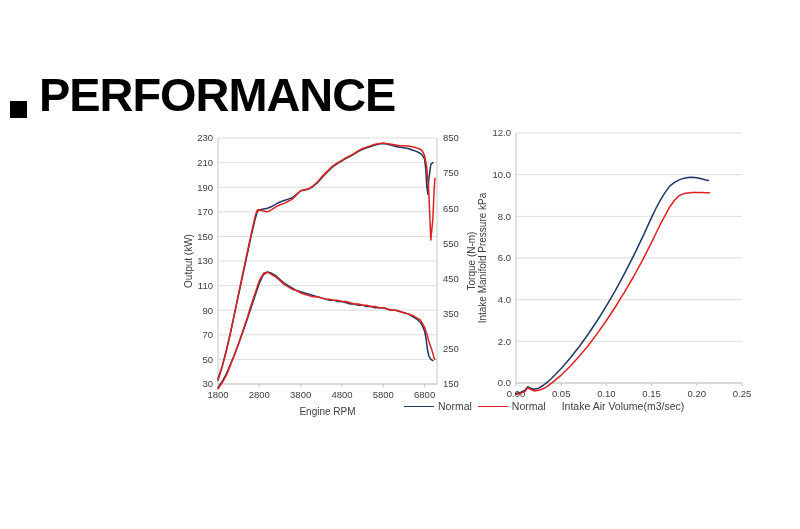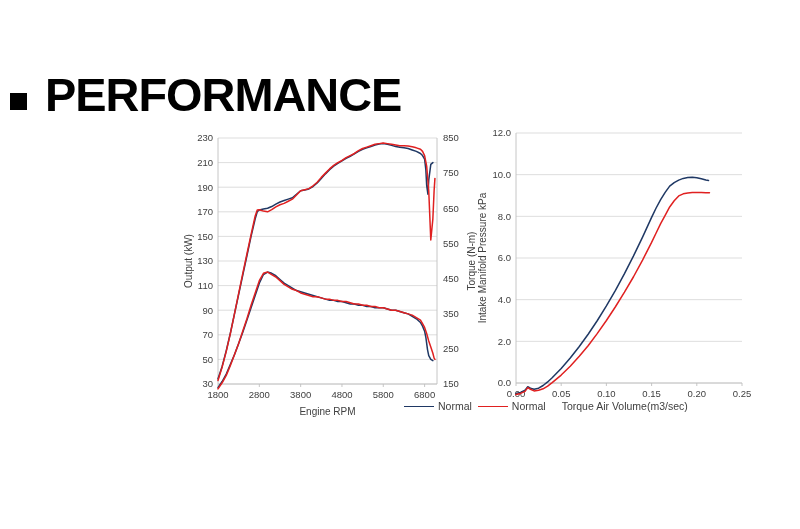--- a/index.html
+++ b/index.html
@@ -6,21 +6,21 @@
   body{
     width:800px;height:529px;background:#ffffff;
     font-family:"Liberation Sans",sans-serif;
     overflow:hidden;position:relative;
   }
   #slide{position:absolute;inset:0;background:#fff;}
 
   
   .title-row{
     position:absolute;left:10px;top:72px;
-    display:flex;align-items:center;gap:18px;
+    display:flex;align-items:flex-end;gap:12px;
   }
   .title-bullet{
     width:17px;height:17px;background:#000;display:inline-block;
     margin-top:12px;
   }
   .title-text{
     font-family:"Liberation Sans",sans-serif;
     font-size:46px;font-weight:bold;color:#000;
     letter-spacing:-1px;line-height:1;
     transform:scaleX(1.02);transform-origin:left center;
@@ -168,16 +168,16 @@
 
   <div class="legend">
     <div class="legend-item">
       <span class="legend-swatch sw-normal"></span>
       <span class="legend-label">Normal</span>
     </div>
     <div class="legend-item">
       <span class="legend-swatch sw-carbon"></span>
       <span class="legend-label">Normal</span>
     </div>
-    <span class="legend-extra">Torque Air Volume(m3/sec)</span>
+    <span class="legend-extra">Intake Air Volume(m3/sec)</span>
   </div>
 
 </div>
 
 </body></html>

